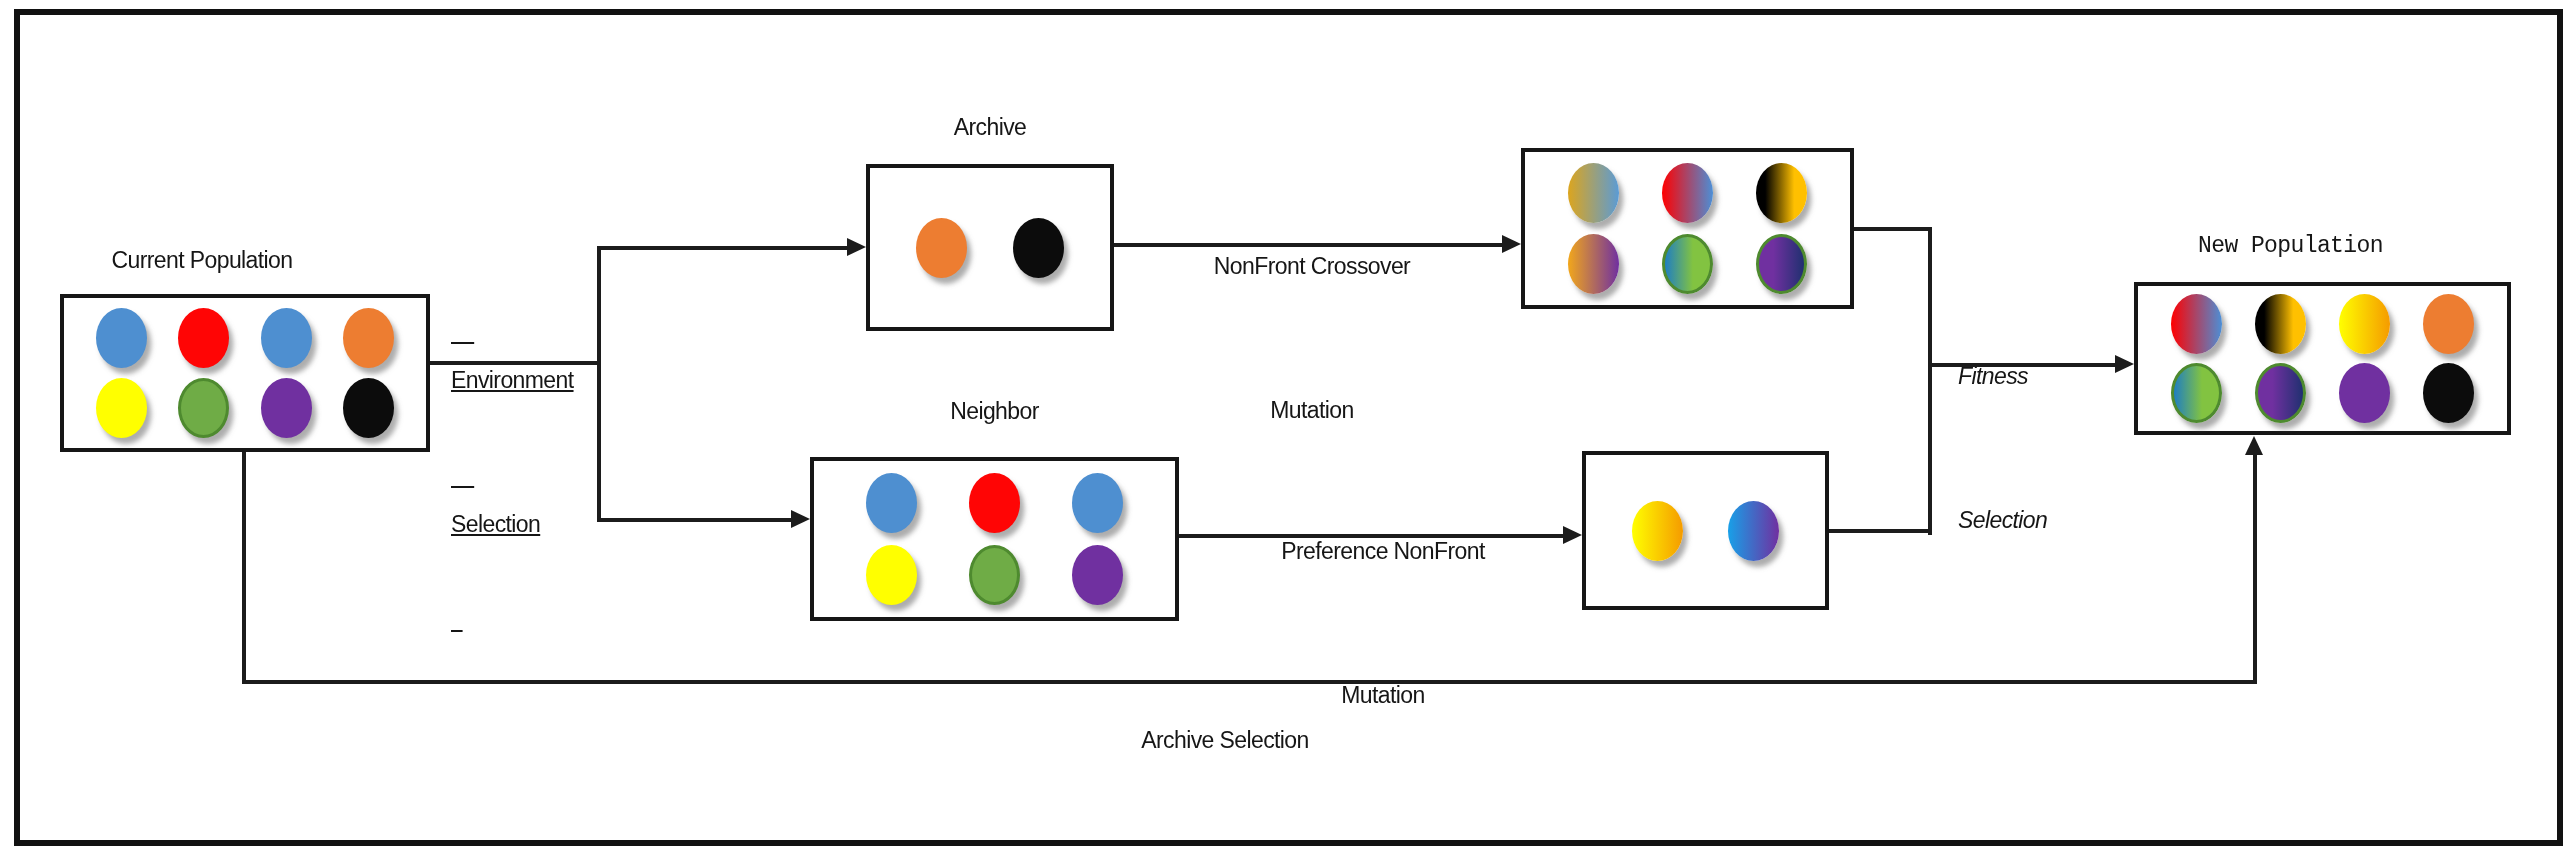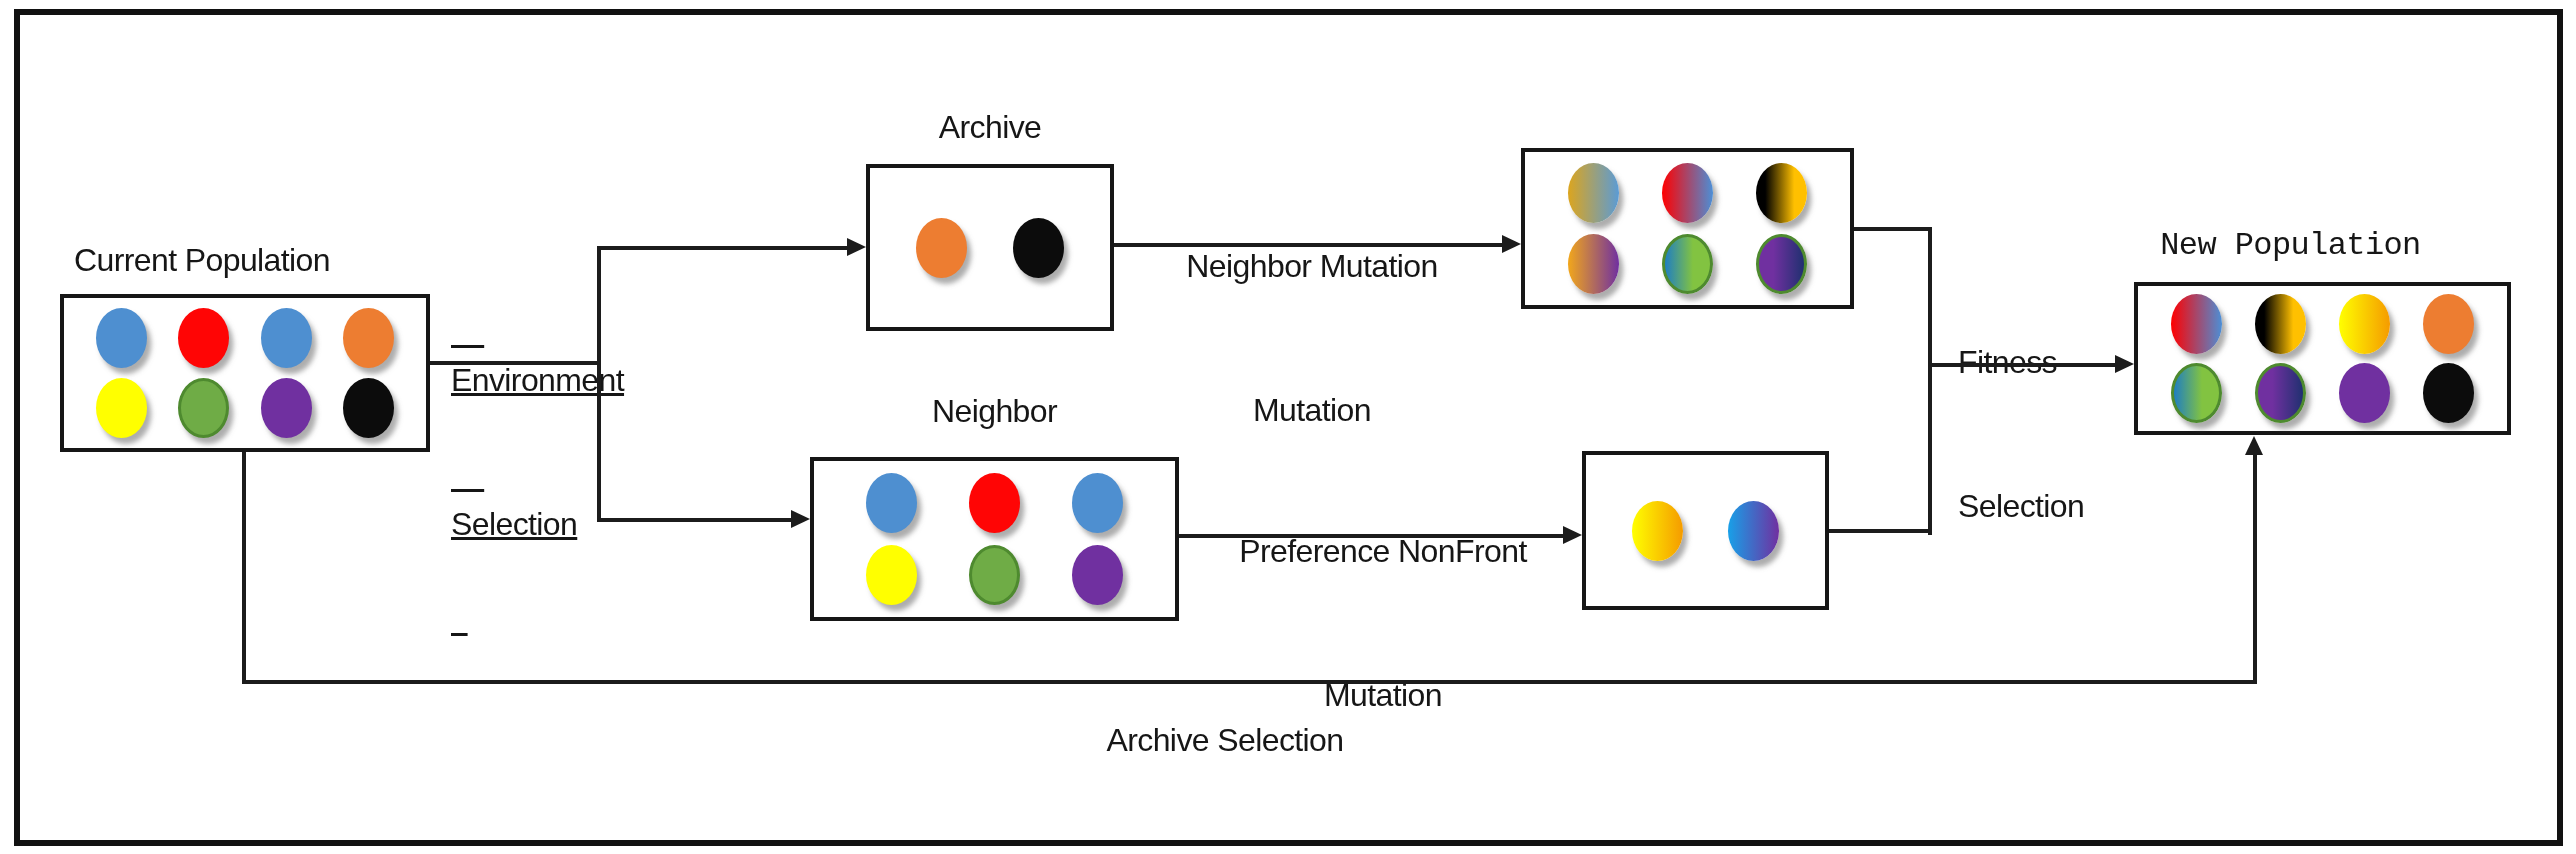--- a/index.html
+++ b/index.html
@@ -25,21 +25,21 @@
     display:flex;flex-direction:column;justify-content:space-evenly;
   }
   .dot-row{display:flex;justify-content:space-evenly;align-items:center;}
   .dot{
     width:51px;height:60px;border-radius:50%;
     box-sizing:border-box;
     box-shadow:4.3px 6.1px 5.5px rgba(105,105,105,0.55);
     display:inline-block;
   }
   .label{
-    position:absolute;font-size:32px;letter-spacing:-0.6px;
+    position:absolute;font-size:23px;letter-spacing:-0.6px;
     line-height:48px;white-space:pre;color:#161616;
   }
   .label.center{text-align:center;}
   .line{position:absolute;background:#1c1c1c;}
   .arrow-right{
     position:absolute;width:0;height:0;
     border-top:9.8px solid transparent;border-bottom:9.8px solid transparent;
     border-left:19.6px solid #1c1c1c;
   }
   .arrow-up{
@@ -62,30 +62,30 @@
   <div class="label center" style="left:810px;top:387px;width:369px;">Neighbor</div>
 
   <div class="label center" style="left:2102px;top:222px;width:377px;font-family:Liberation Mono, monospace;">New Population</div>
 
   <div class="label" style="left:451px;top:260px;text-decoration:underline;">
     <div>Environment</div>
     <div>Selection</div>
   </div>
 
   <div class="label center" style="left:1128px;top:146px;width:368px;">
-    <div>Neighbor Mutation</div>
+    <div>NonFront Crossover</div>
     <div>Mutation</div>
   </div>
 
   <div class="label center" style="left:1199px;top:431px;width:368px;">
     <div>Preference NonFront</div>
     <div>Mutation</div>
   </div>
 
-  <div class="label" style="left:1958px;top:242px;">
+  <div class="label" style="left:1958px;top:256px;font-style:italic;">
     <div>Fitness</div>
     <div>Selection</div>
   </div>
 
   <div class="label center" style="left:1041px;top:716px;width:368px;">Archive Selection</div>
 
   <div class="line" style="left:429px;top:361px;width:172px;height:3.7px;"></div>
   <div class="line" style="left:597px;top:246px;width:3.7px;height:276px;"></div>
 
   <div class="line" style="left:599px;top:246px;width:251px;height:3.7px;"></div>

